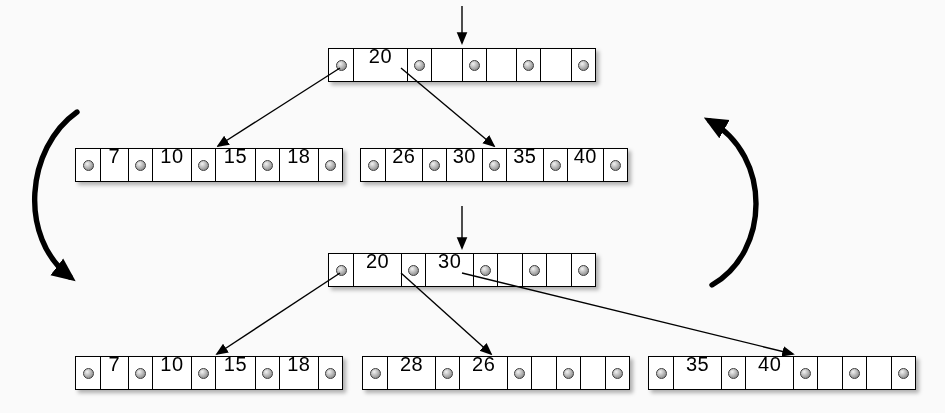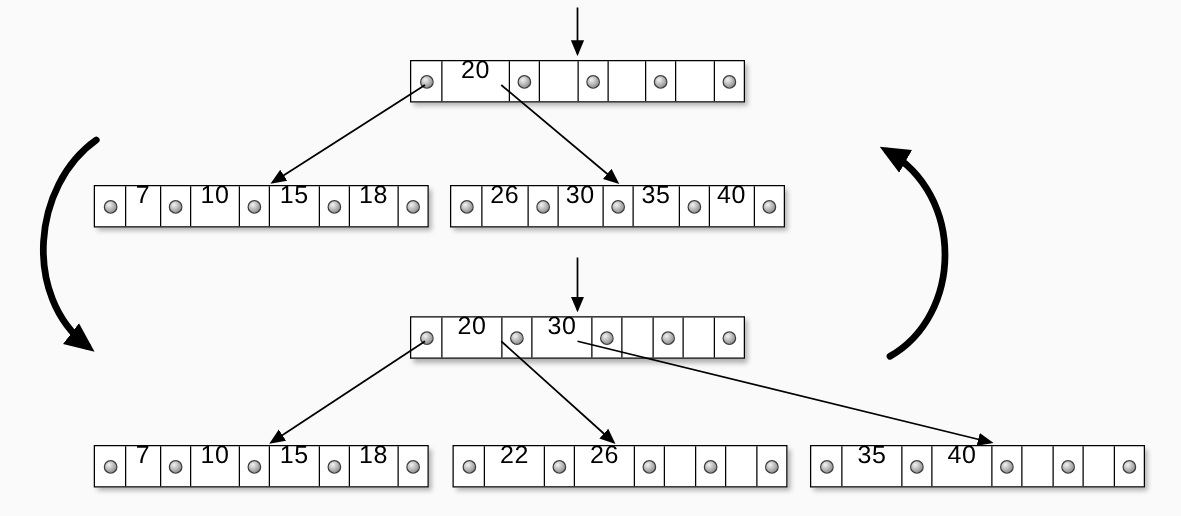--- a/index.html
+++ b/index.html
@@ -181,21 +181,21 @@
         </div>
         <div class="cell kcell">18</div>
         <div class="cell pcell">
           <div class="dot"></div>
         </div>
       </div>
       <div class="node" style="left: 362px; top: 356px; width: 268px; height: 34px;">
         <div class="cell pcell">
           <div class="dot"></div>
         </div>
-        <div class="cell kcell">22</div>
+        <div class="cell kcell">28</div>
         <div class="cell pcell">
           <div class="dot"></div>
         </div>
         <div class="cell kcell">26</div>
         <div class="cell pcell">
           <div class="dot"></div>
         </div>
         <div class="cell kcell"></div>
         <div class="cell pcell">
           <div class="dot"></div>

